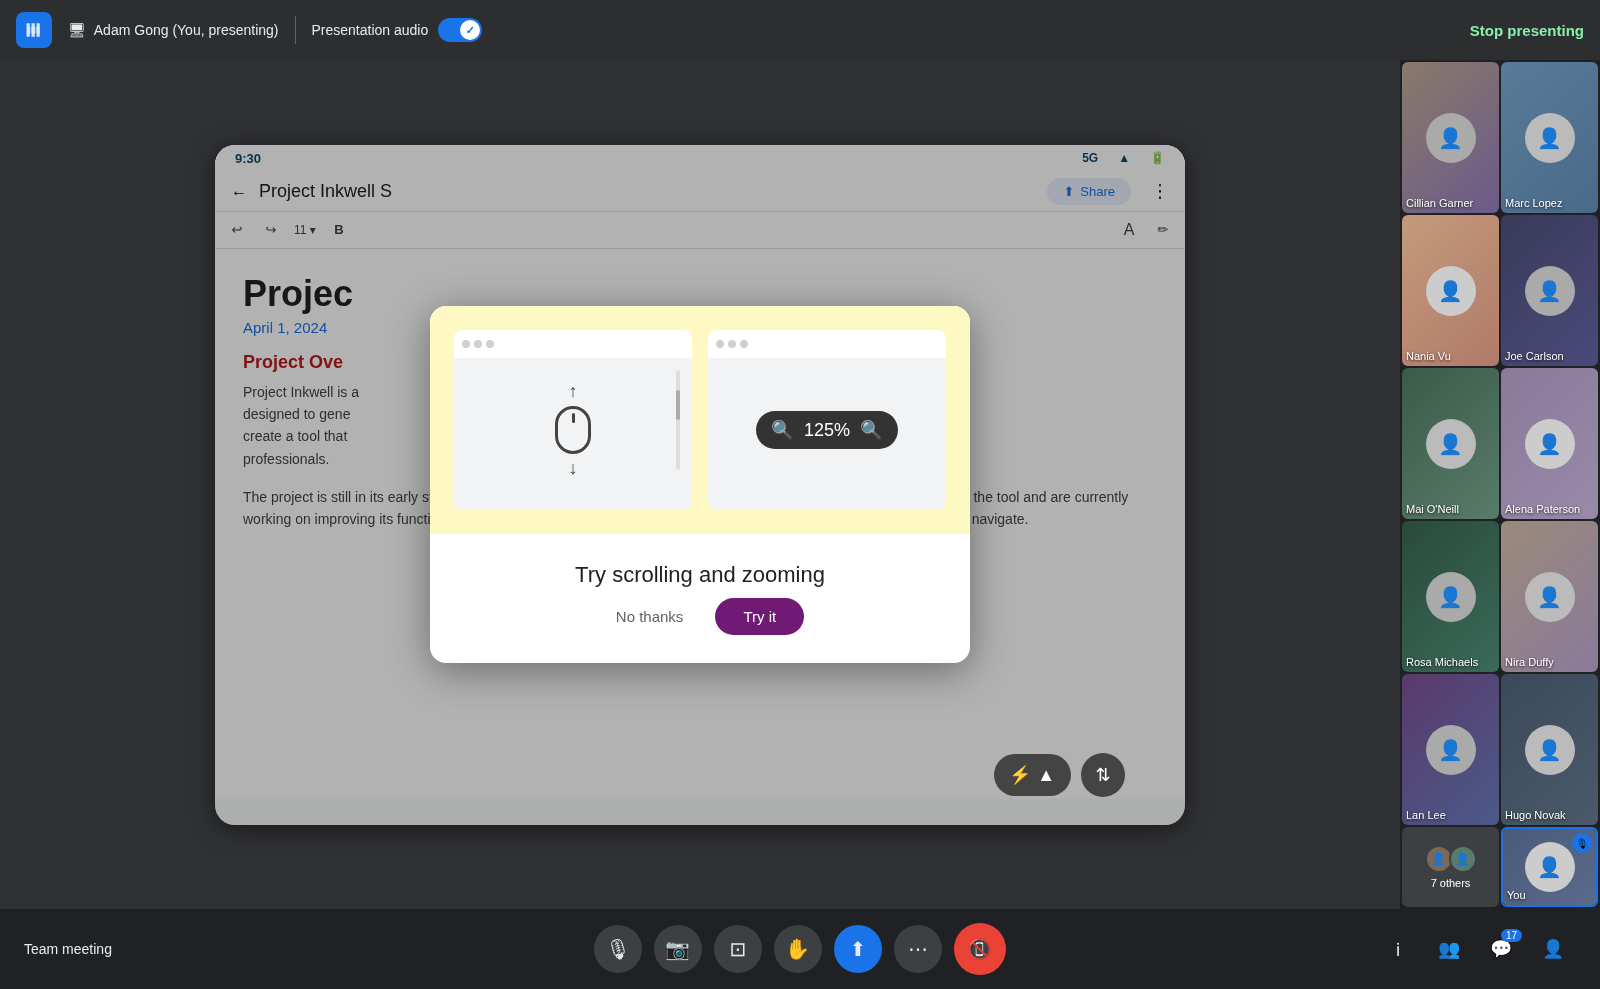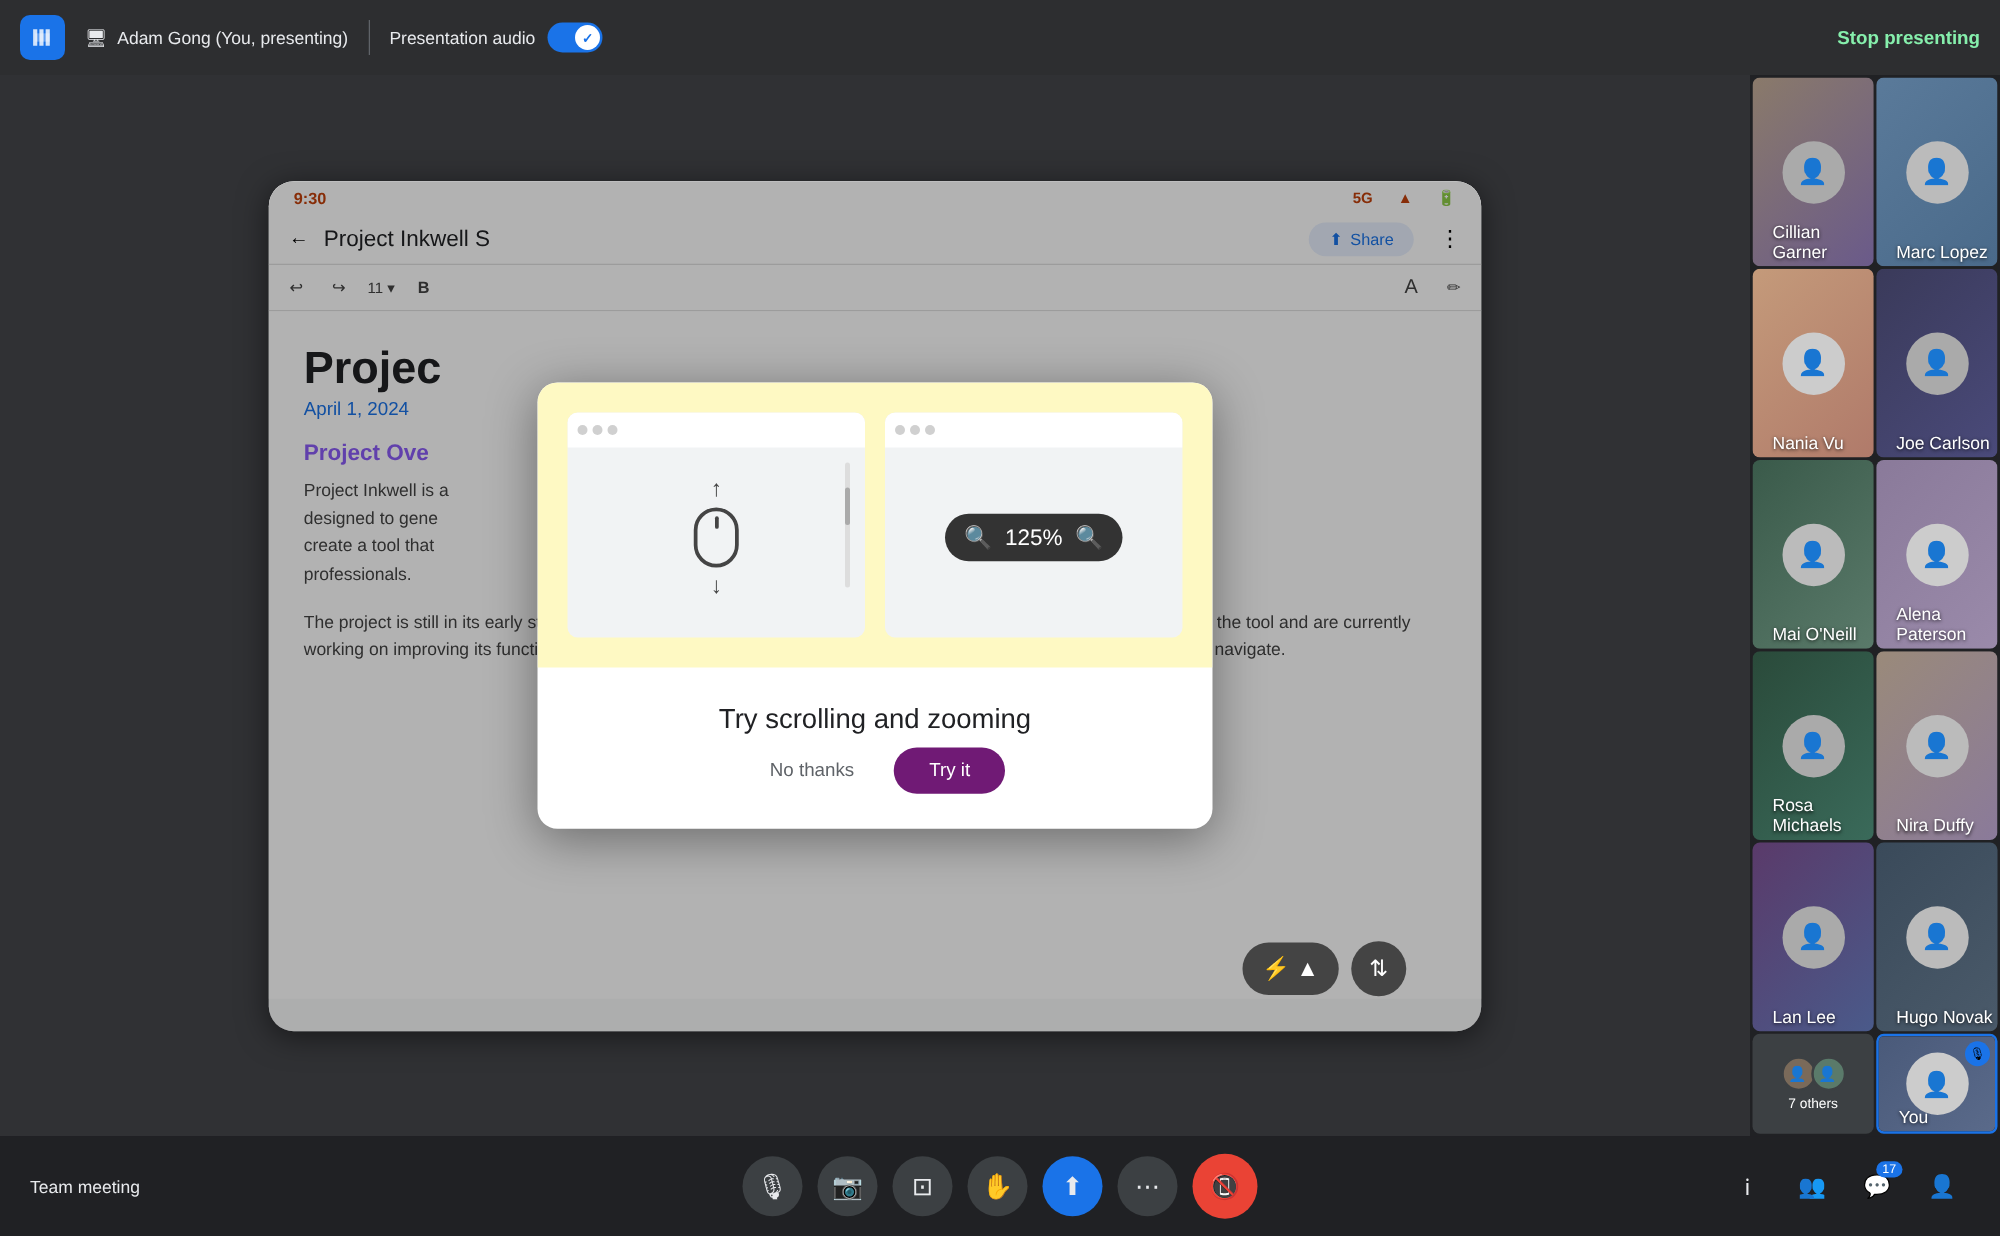--- a/index.html
+++ b/index.html
@@ -116,21 +116,21 @@
       position: relative;
       box-shadow: 0 4px 24px rgba(0,0,0,0.5);
     }
     .phone-status-bar {
       background: white;
       padding: 6px 20px;
       display: flex;
       justify-content: space-between;
       font-size: 13px;
       font-weight: 600;
-      color: #c2410c;
+      color: #0c4a6e;
     }
     .status-icons { display: flex; align-items: center; gap: 20px; font-size: 12px; }
     .doc-title-bar {
       background: white;
       padding: 6px 16px;
       display: flex;
       align-items: center;
       gap: 12px;
       border-bottom: 1px solid #e0e0e0;
     }
@@ -192,21 +192,21 @@
       margin-bottom: 4px;
     }
     .doc-date {
       color: #1a73e8;
       font-size: 15px;
       margin-bottom: 16px;
     }
     .doc-section-title {
       font-size: 18px;
       font-weight: 700;
-      color: #8b5cf6;
+      color: #b91c1c;
       margin-bottom: 8px;
     }
     .doc-body-text {
       font-size: 14px;
       color: #444;
       line-height: 1.6;
       margin-bottom: 16px;
     }
 
     
@@ -301,23 +301,23 @@
       overflow: hidden;
       position: relative;
       min-height: 80px;
     }
     .participant-tile.highlighted {
       border: 2px solid #1a73e8;
     }
     .participant-name {
       position: absolute;
       bottom: 4px;
-      left: 16px;
+      left: 4px;
       color: white;
-      font-size: 14px;
+      font-size: 11px;
       text-shadow: 0 1px 3px rgba(0,0,0,0.8);
       font-weight: 500;
     }
     .participant-mic {
       position: absolute;
       top: 4px;
       right: 4px;
       width: 20px;
       height: 20px;
       background: #1a73e8;

